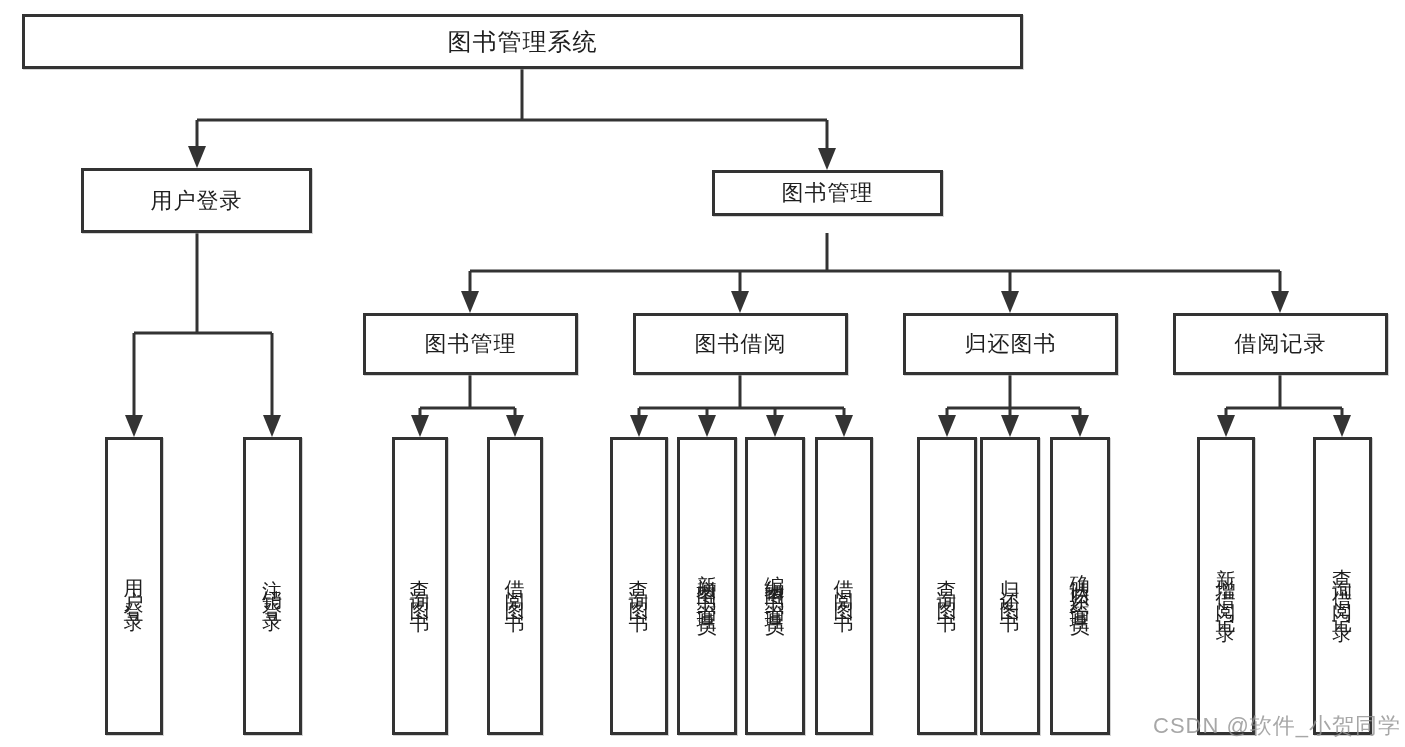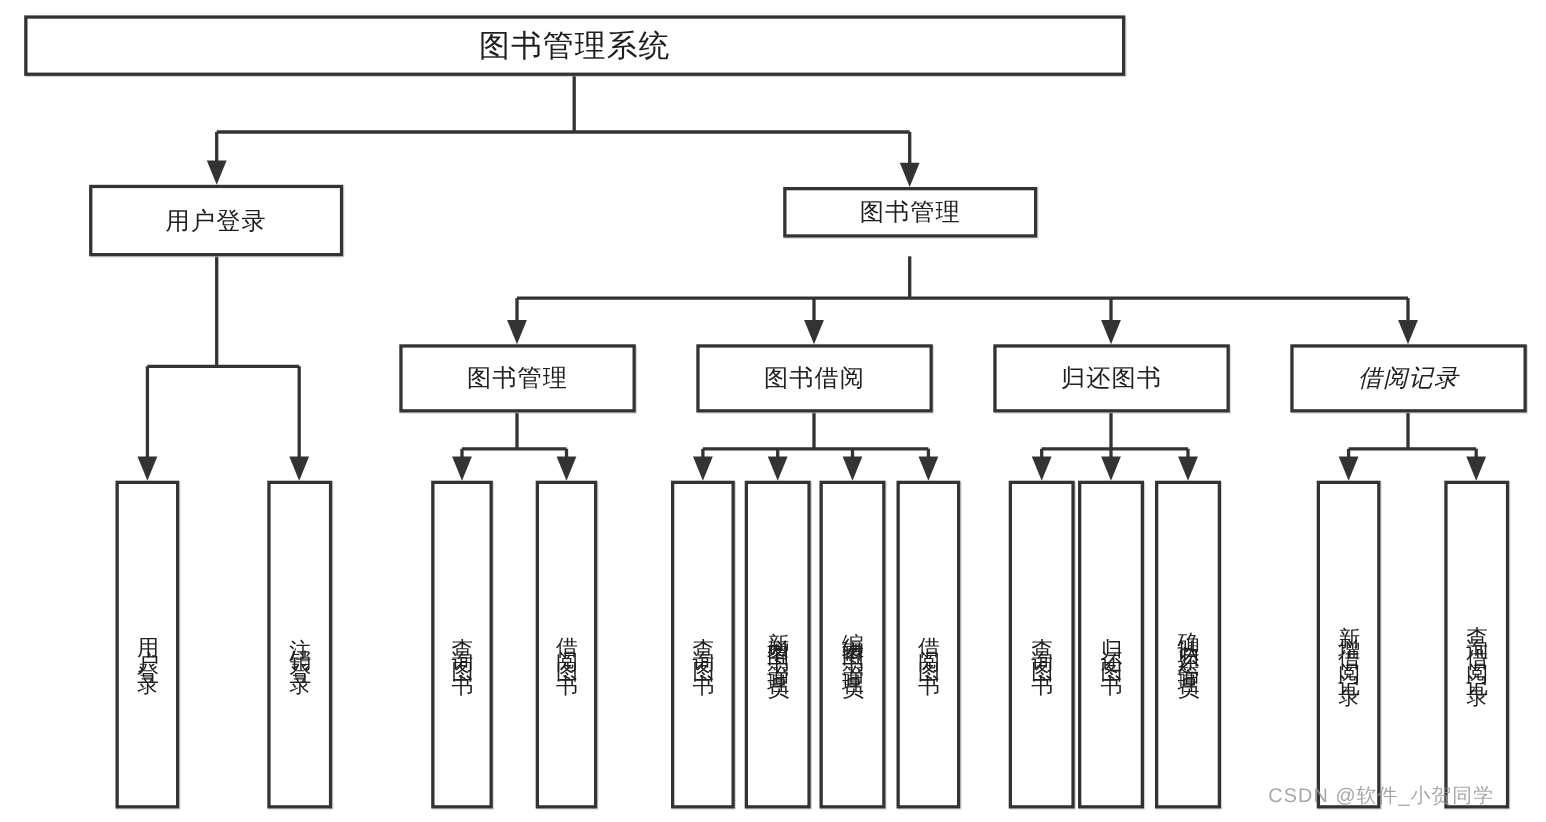--- a/index.html
+++ b/index.html
@@ -23,32 +23,32 @@
     border: 3px solid #333333;
     background: #ffffff;
     display: flex;
     align-items: center;
     justify-content: center;
     color: #1e1e1e;
     z-index: 1;
     box-shadow: 1px 1px 0 rgba(160,160,160,0.45);
   }
   .hlabel { font-size: 22px; letter-spacing: 1px; }
-  .root-label { font-size: 28px; letter-spacing: 1px; }
+  .root-label { font-size: 24px; letter-spacing: 1px; }
   .vtext {
     writing-mode: vertical-lr;
     text-orientation: mixed;
     font-size: 20px;
     line-height: 1;
   }
   #watermark {
     position: absolute;
     left: 1153px;
     top: 711px;
-    font-size: 18px;
+    font-size: 22px;
     color: rgba(148,148,148,0.82);
     z-index: 2;
     white-space: nowrap;
     letter-spacing: 1px;
   }
   .stroke { stroke: #333333; stroke-width: 3; fill: none; }
   .arrowhead { fill: #333333; stroke: none; }
 </style>
 </head>
 <body>
@@ -144,21 +144,21 @@
 
   <div class="box" style="left:363px; top:313px; width:215px; height:62px;">
     <span class="hlabel">图书管理</span>
   </div>
   <div class="box" style="left:633px; top:313px; width:215px; height:62px;align-items:center;">
     <span class="hlabel">图书借阅</span>
   </div>
   <div class="box" style="left:903px; top:313px; width:215px; height:62px;">
     <span class="hlabel">归还图书</span>
   </div>
-  <div class="box" style="left:1173px; top:313px; width:215px; height:62px;font-style:italic;">
+  <div class="box" style="left:1173px; top:313px; width:215px; height:62px;">
     <span class="hlabel">借阅记录</span>
   </div>
 
   <div class="box" style="left:105px; top:437px; width:58px; height:298px;">
     <span class="vtext" style="letter-spacing: 0.55em;">用户登录</span>
   </div>
   <div class="box" style="left:243px; top:437px; width:59px; height:298px;">
     <span class="vtext" style="letter-spacing: 0.55em;">注销登录</span>
   </div>
 

